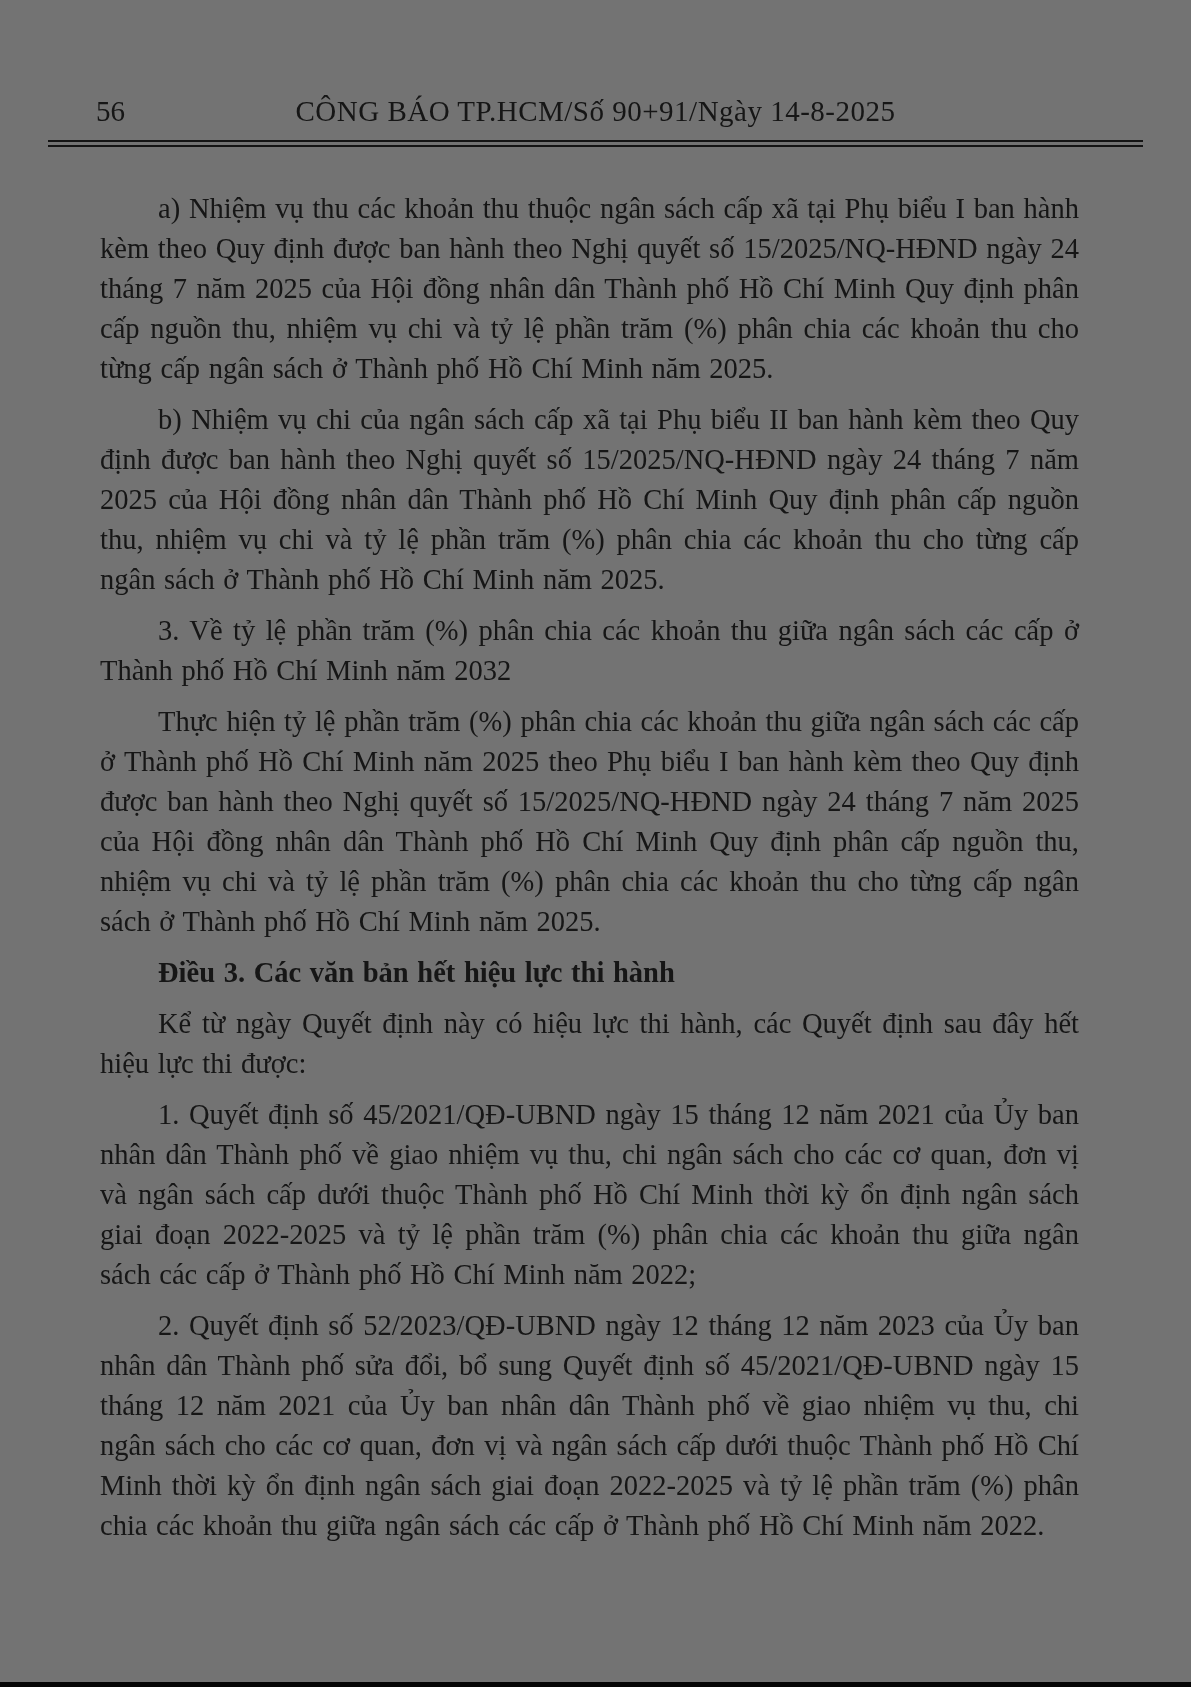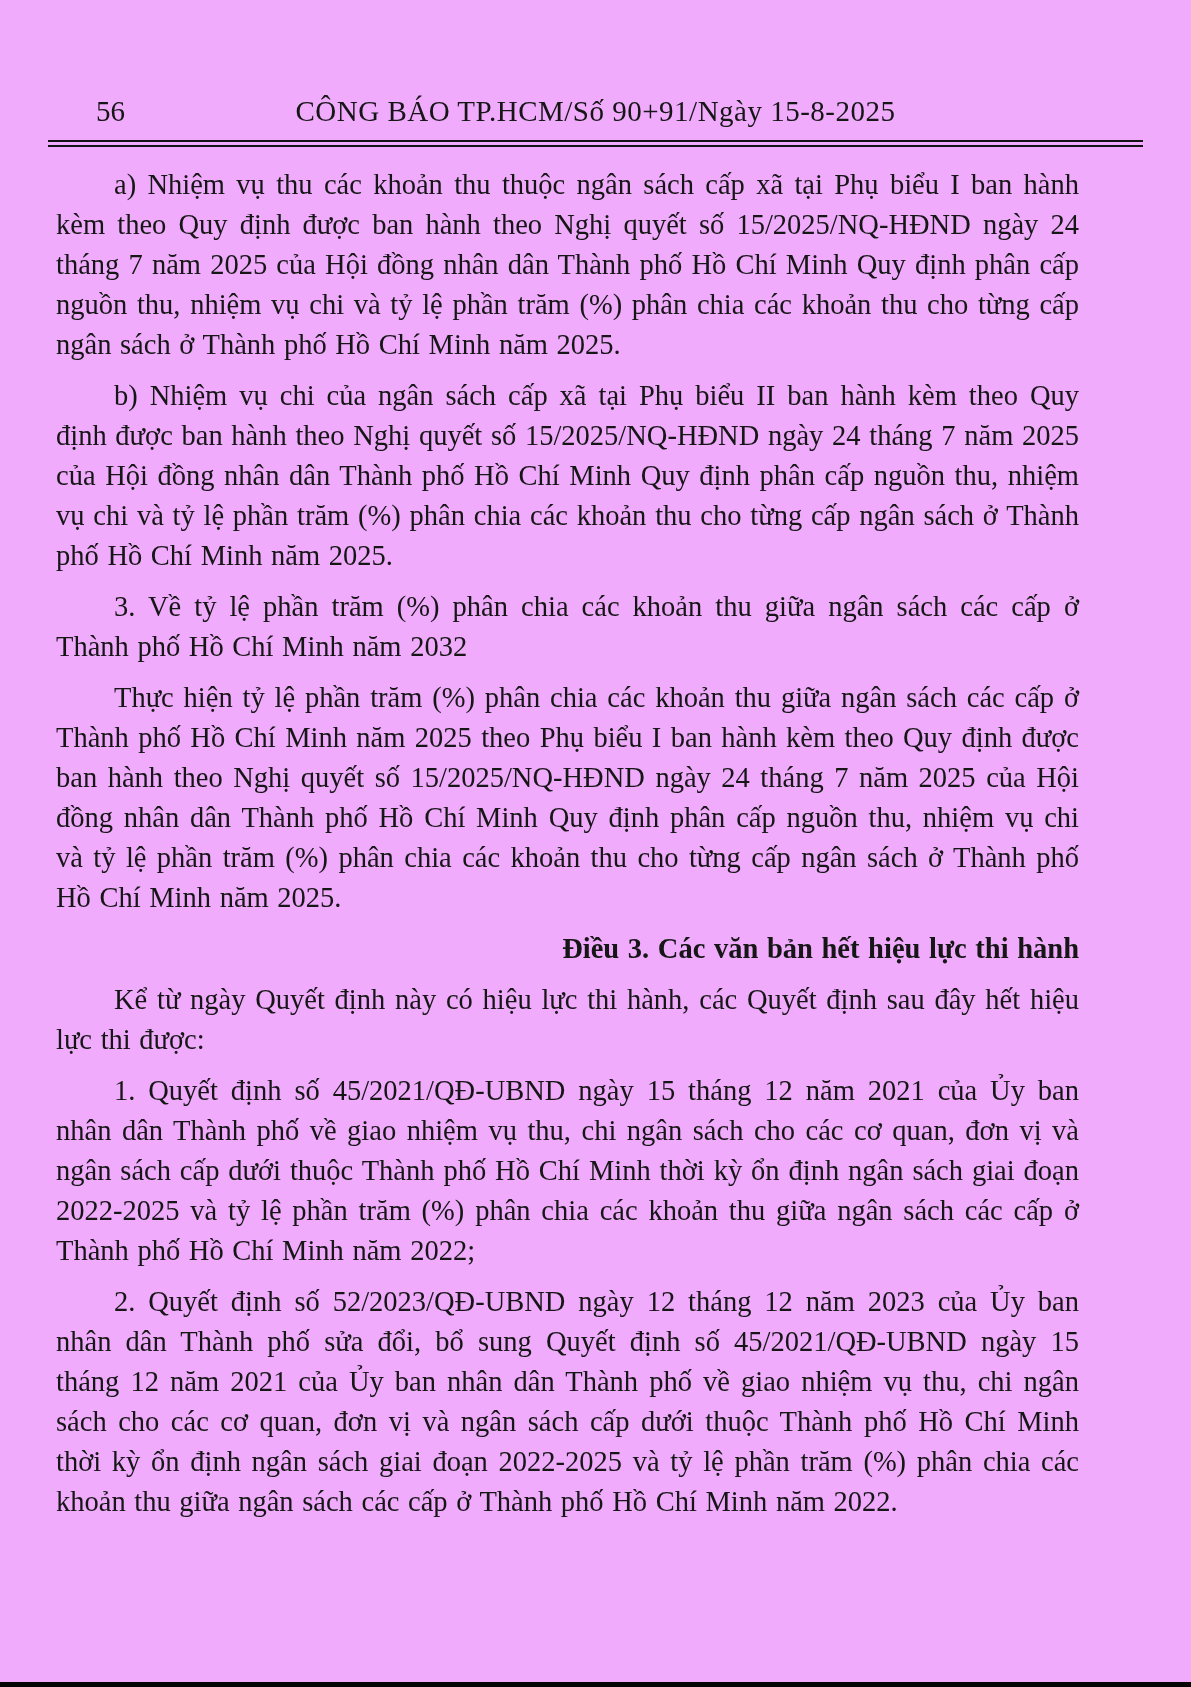--- a/index.html
+++ b/index.html
@@ -4,21 +4,21 @@
 <style>
   html, body {
     margin: 0;
     padding: 0;
     background: #ffffff;
   }
   .page {
     position: relative;
     width: 1191px;
     height: 1687px;
-    background: #f0abfc;
+    background: #737373;
     overflow: hidden;
     font-family: "Liberation Serif", "DejaVu Serif", serif;
     color: #161616;
   }
   .page-header {
     position: relative;
     padding-top: 95px;
     height: 32px;
     font-size: 29px;
     line-height: 32px;
@@ -33,51 +33,52 @@
     text-align: center;
     letter-spacing: 0.5px;
   }
   .double-rule {
     margin: 13px 48px 0 48px;
     height: 3px;
     border-top: 2px solid #141414;
     border-bottom: 2px solid #141414;
   }
   .doc-body {
-    padding: 18px 112px 0 56px;
+    padding: 18px 112px 0 100px;
+    margin-top: 24px;
   }
   .doc-body p {
     margin: 0 0 11px 0;
     font-size: 28.5px;
     line-height: 40px;
     text-align: justify;
     text-indent: 58px;
     word-spacing: 1.5px;
   }
   .doc-body p.heading-bold {
     font-weight: bold;
-    text-align: right;
+    text-align: left;
   }
   .bottom-bar {
     position: absolute;
     left: 0;
     bottom: 0;
     width: 100%;
     height: 5px;
     background: #050505;
   }
 </style>
 </head>
 <body>
 
 <div class="page">
 
   <header class="page-header">
     <span class="page-number">56</span>
-    <span class="header-title">CÔNG BÁO TP.HCM/Số 90+91/Ngày 15-8-2025</span>
+    <span class="header-title">CÔNG BÁO TP.HCM/Số 90+91/Ngày 14-8-2025</span>
   </header>
 
   <div class="double-rule"></div>
 
   <main class="doc-body">
     <p class="body">a) Nhiệm vụ thu các khoản thu thuộc ngân sách cấp xã tại Phụ biểu I ban hành kèm theo Quy định được ban hành theo Nghị quyết số 15/2025/NQ-HĐND ngày 24 tháng 7 năm 2025 của Hội đồng nhân dân Thành phố Hồ Chí Minh Quy định phân cấp nguồn thu, nhiệm vụ chi và tỷ lệ phần trăm (%) phân chia các khoản thu cho từng cấp ngân sách ở Thành phố Hồ Chí Minh năm 2025.</p>
     <p class="body">b) Nhiệm vụ chi của ngân sách cấp xã tại Phụ biểu II ban hành kèm theo Quy định được ban hành theo Nghị quyết số 15/2025/NQ-HĐND ngày 24 tháng 7 năm 2025 của Hội đồng nhân dân Thành phố Hồ Chí Minh Quy định phân cấp nguồn thu, nhiệm vụ chi và tỷ lệ phần trăm (%) phân chia các khoản thu cho từng cấp ngân sách ở Thành phố Hồ Chí Minh năm 2025.</p>
     <p class="body">3. Về tỷ lệ phần trăm (%) phân chia các khoản thu giữa ngân sách các cấp ở Thành phố Hồ Chí Minh năm 2032</p>
     <p class="body">Thực hiện tỷ lệ phần trăm (%) phân chia các khoản thu giữa ngân sách các cấp ở Thành phố Hồ Chí Minh năm 2025 theo Phụ biểu I ban hành kèm theo Quy định được ban hành theo Nghị quyết số 15/2025/NQ-HĐND ngày 24 tháng 7 năm 2025 của Hội đồng nhân dân Thành phố Hồ Chí Minh Quy định phân cấp nguồn thu, nhiệm vụ chi và tỷ lệ phần trăm (%) phân chia các khoản thu cho từng cấp ngân sách ở Thành phố Hồ Chí Minh năm 2025.</p>
     <p class="heading-bold">Điều 3. Các văn bản hết hiệu lực thi hành</p>

